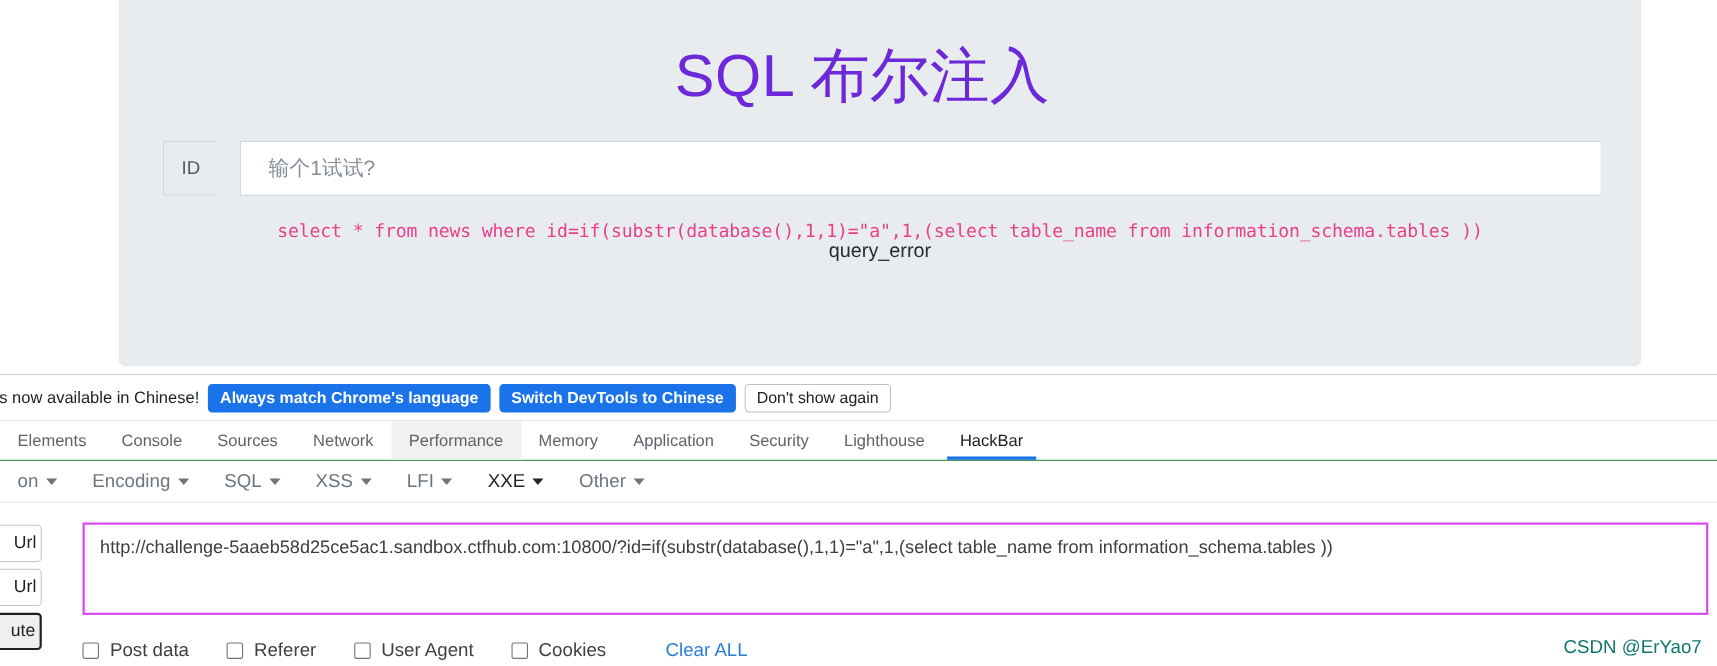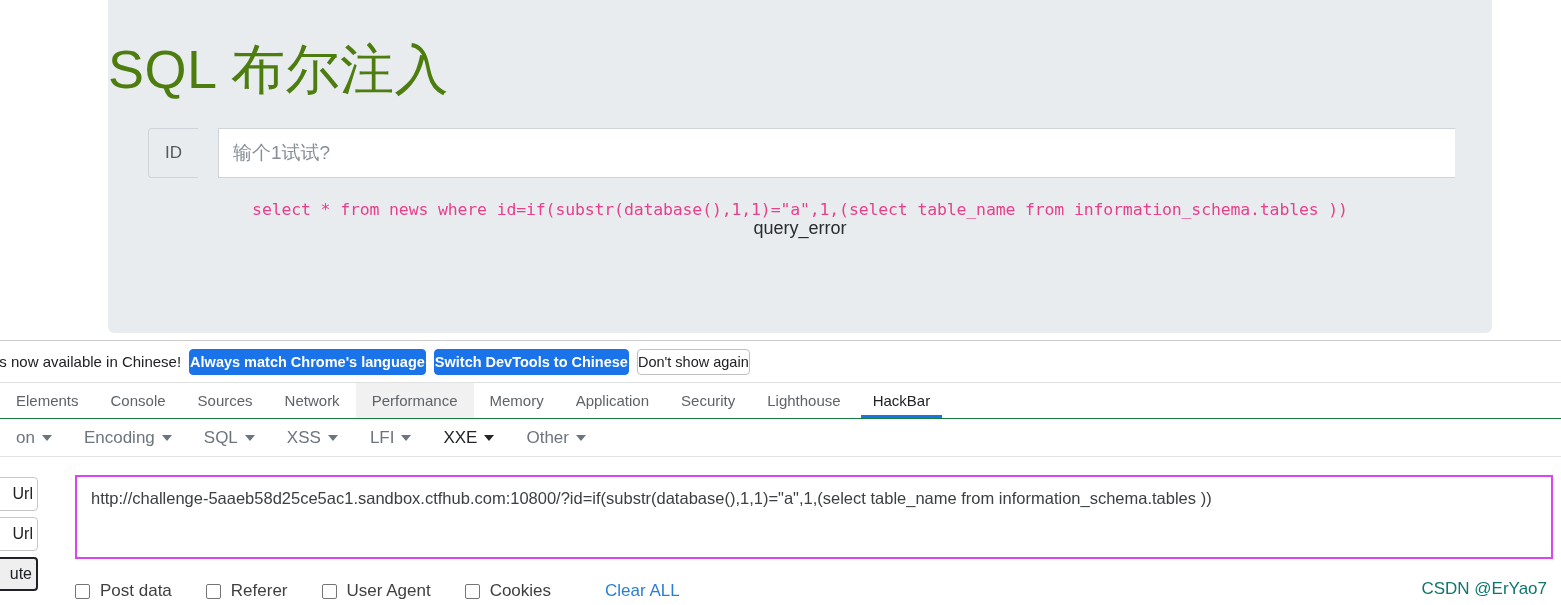--- a/index.html
+++ b/index.html
@@ -24,23 +24,24 @@
     left: 108px; top: -8px;
     width: 1384px; height: 341px;
     background: #e9ecef;
     border-radius: 0 0 6px 6px;
   }
 
   .page-title {
     position: absolute;
     left: 0; top: 48px;
     width: 1352px;
+    text-align: center;
     font-size: 54px;
     font-weight: 400;
-    color: #4d7c0f;
+    color: #6d28d9;
     letter-spacing: 0.5px;
     line-height: 1.1;
   }
 
   
   .input-group {
     position: absolute;
     left: 40px; top: 136px;
     width: 1307px; height: 50px;
     display: flex;
@@ -59,21 +60,21 @@
     font-size: 17px;
     color: #55595c;
   }
   .ig-input {
     flex: 1;
     background: #ffffff;
     border: 1px solid #ced4da;
     border-right: none;
     display: flex;
     align-items: center;
-    padding-left: 14px;
+    padding-left: 25px;
     font-size: 19px;
     color: #868e96;
     overflow: hidden;
     white-space: nowrap;
   }
   .ig-btn {
     width: 92px;
     background: #28a745;
     border: 1px solid #28a745;
     border-radius: 0 4px 4px 0;
@@ -129,21 +130,21 @@
     border-bottom: 1px solid #e0e0e0;
   }
   .lang-text {
     font-size: 15px;
     color: #202124;
     white-space: nowrap;
     margin-left: -4px;
   }
   .lang-btn {
     height: 26px;
-    padding: 0 0;
+    padding: 0 10px;
     font-size: 14.5px;
     font-weight: bold;
     border-radius: 4px;
     display: flex;
     align-items: center;
     cursor: pointer;
     white-space: nowrap;
     margin-left: 8px;
   }
   .lang-btn.primary {

